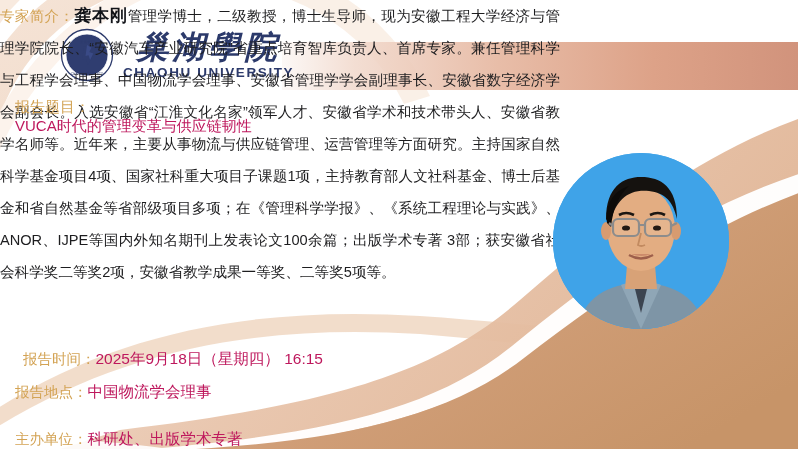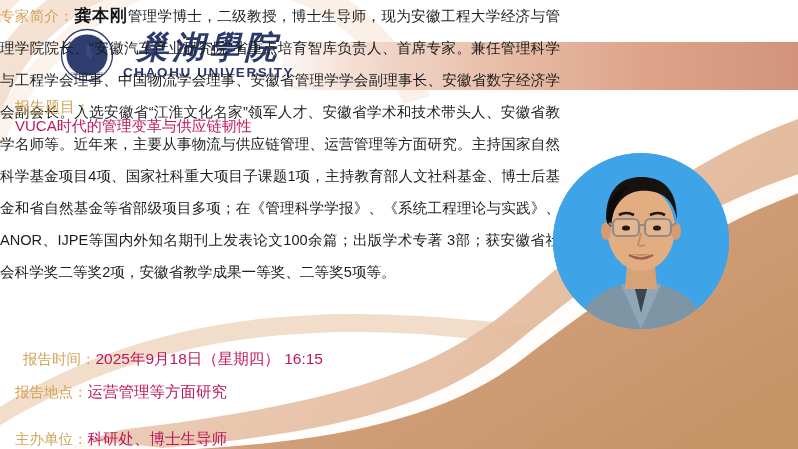--- a/index.html
+++ b/index.html
@@ -231,26 +231,26 @@
       </p>
     </div>
 
     <div class="row" id="time-row">
       <span class="label">报告时间：</span>
       <span class="value-strong">2025年9月18日（星期四） 16:15</span>
     </div>
 
     <div class="row" id="place-row">
       <span class="label">报告地点：</span>
-      <span class="value-strong">运营管理等方面研究</span>
+      <span class="value-strong">中国物流学会理事</span>
     </div>
 
     <div class="row" id="host-row">
       <span class="label">主办单位：</span>
-      <span class="value-strong">科研处、博士生导师</span>
+      <span class="value-strong">科研处、出版学术专著</span>
     </div>
   </div>
 
   <div class="portrait">
     <svg viewBox="0 0 176 176" width="176" height="176">
       <rect x="0" y="0" width="176" height="176" fill="#3fa3e8"></rect>
 
       <path d="M 24 176 C 30 146 54 130 88 130 C 122 130 146 146 152 176 Z" fill="#7e95a6"></path>
       <path d="M 68 132 L 88 176 L 108 132 C 100 128 76 128 68 132 Z" fill="#8fa6b6"></path>
       <path d="M 82 136 L 88 160 L 94 136 Z" fill="#3b4450"></path>

